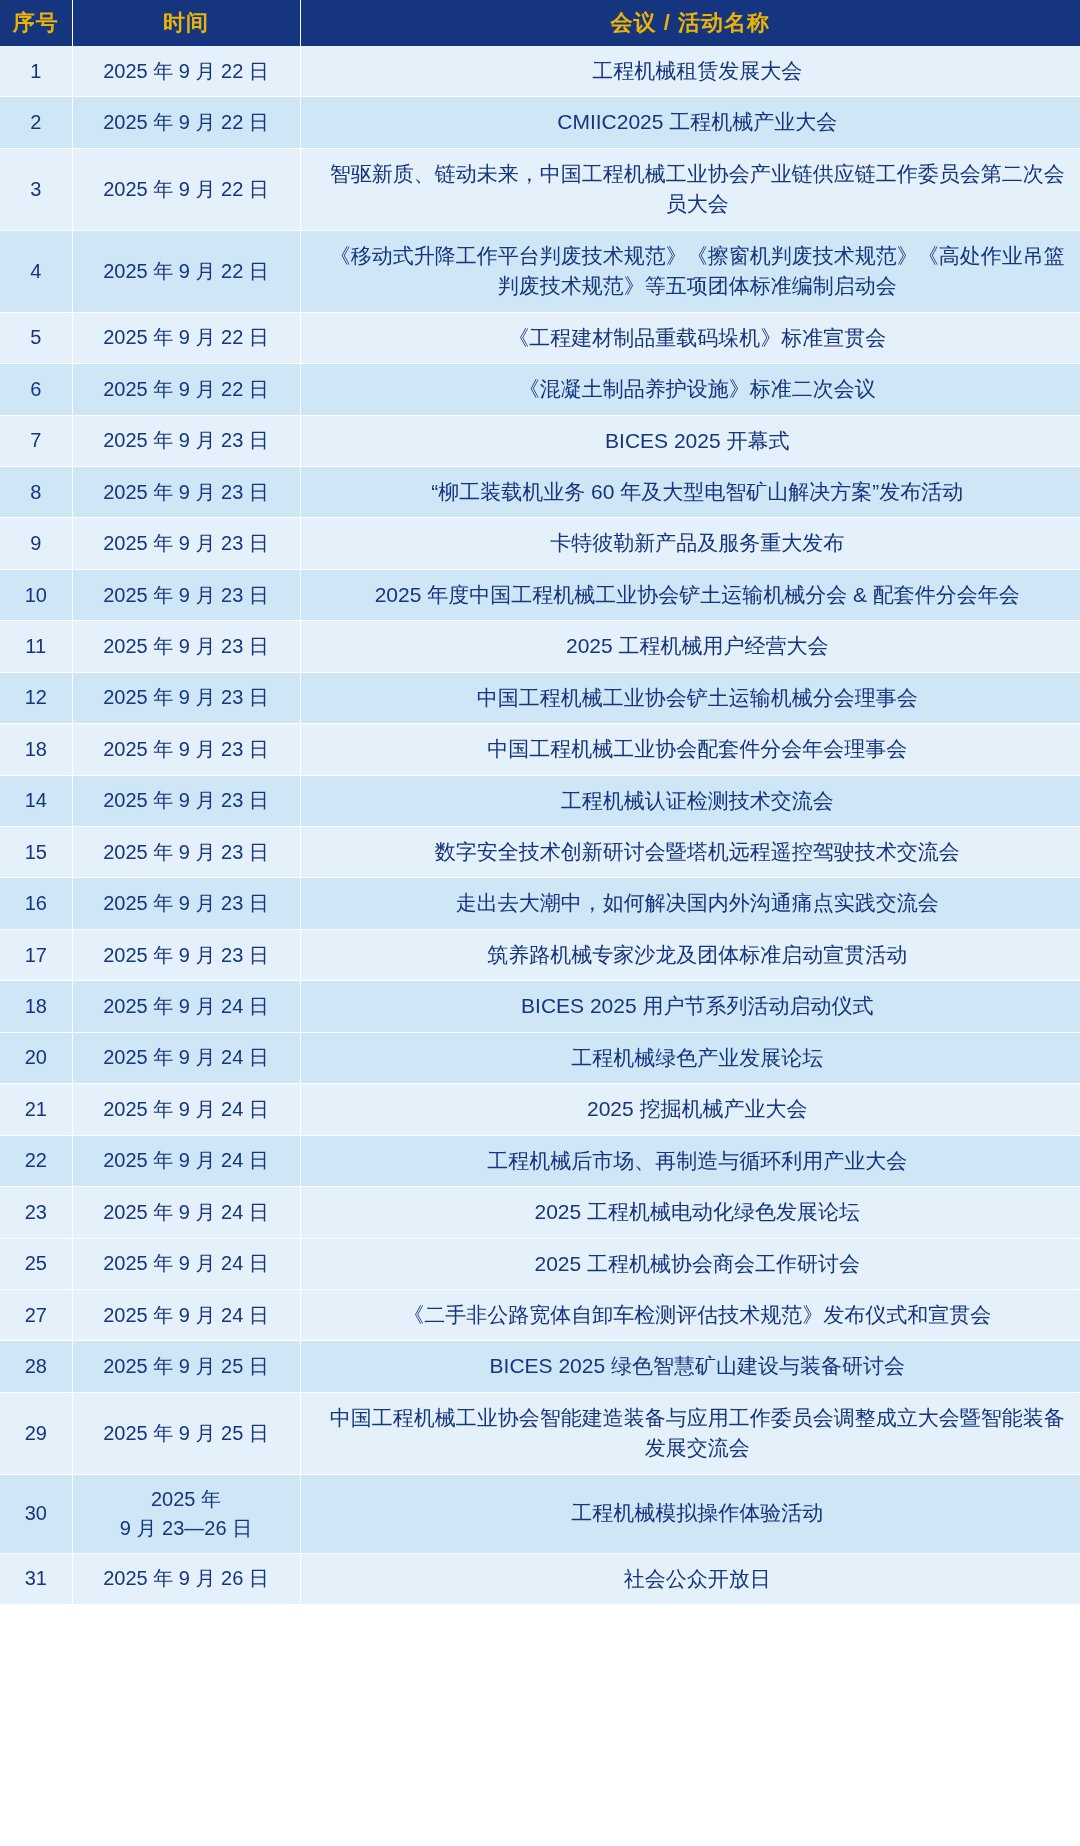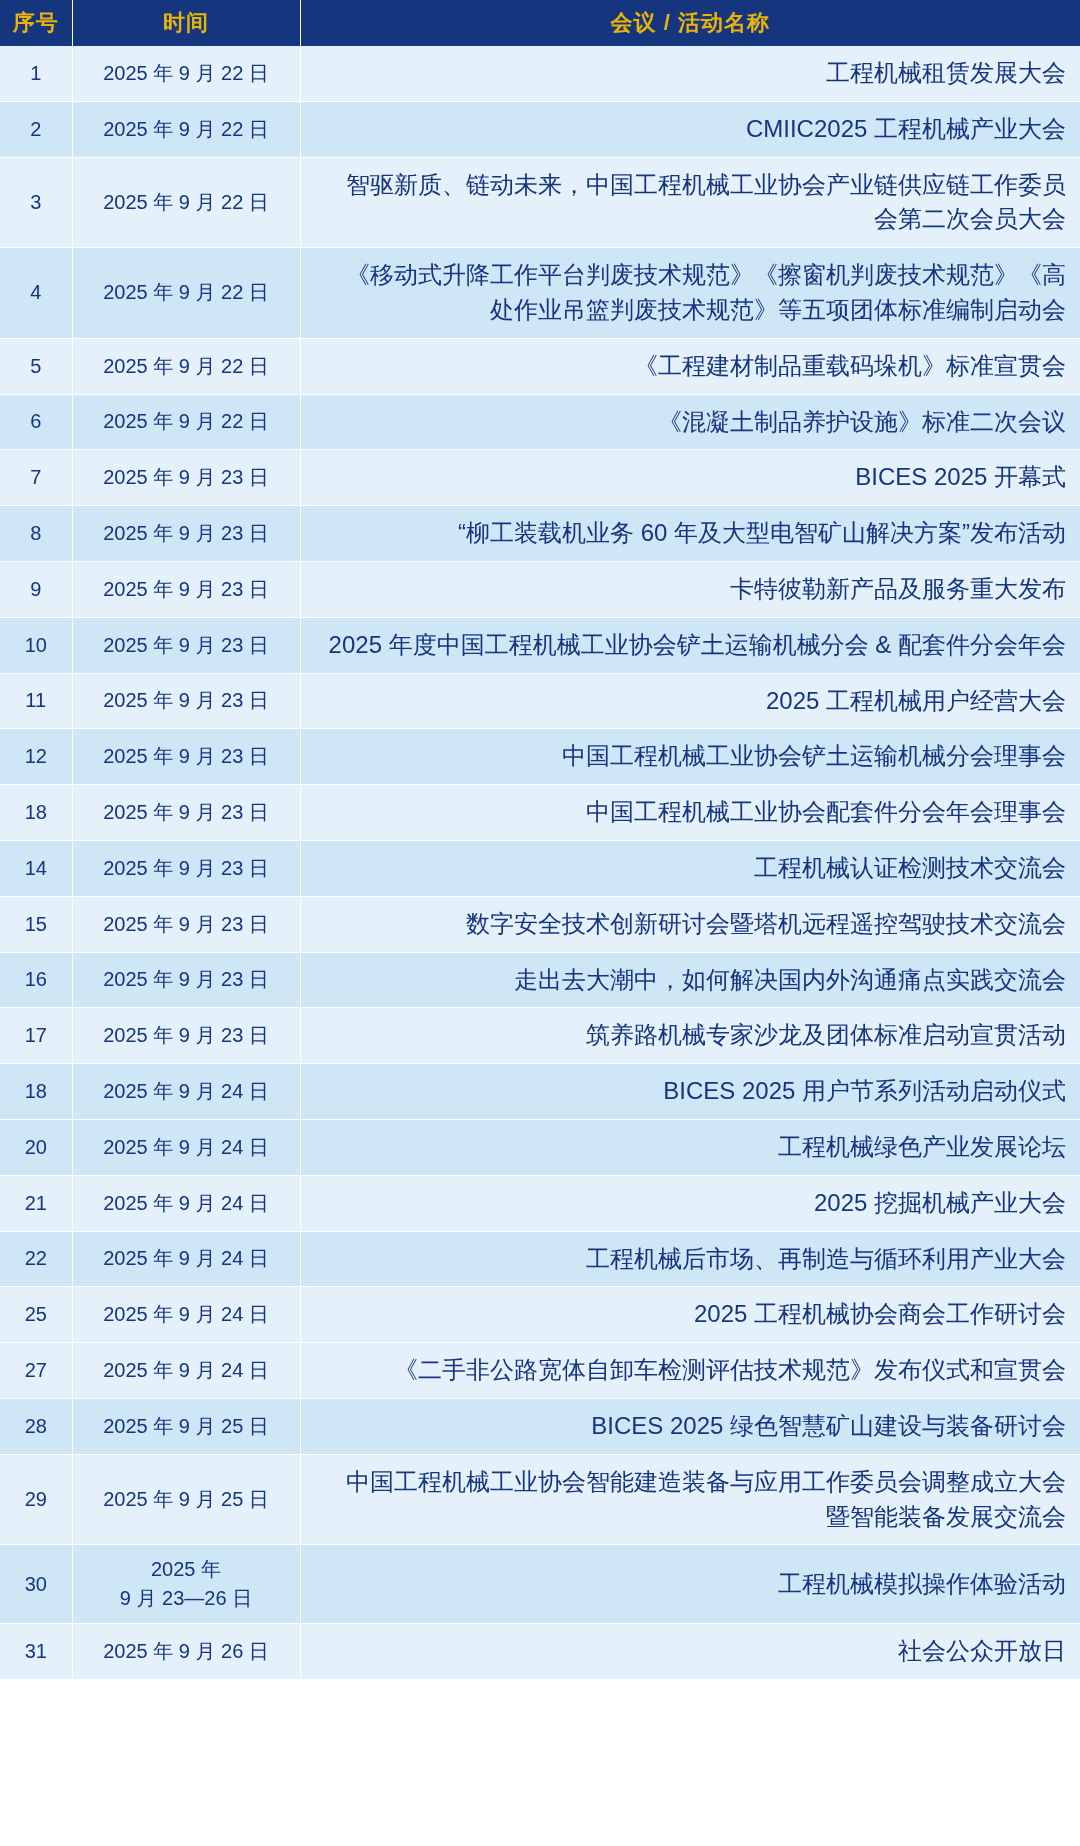--- a/index.html
+++ b/index.html
@@ -50,24 +50,24 @@
   td.no {
     text-align: center;
     font-size: 20px;
   }
   td.date {
     text-align: center;
     font-size: 20px;
     white-space: pre-line;
   }
   td.title {
-    text-align: right;
+    text-align: center;
     padding-left: 28px;
     padding-right: 14px;
-    font-size: 24px;
+    font-size: 21px;
   }
 </style>
 </head>
 <body>
 
 <table class="schedule">
   <colgroup>
     <col class="c-no">
     <col class="c-date">
     <col class="c-title">
@@ -179,20 +179,25 @@
         <td class="no">21</td>
         <td class="date">2025 年 9 月 24 日</td>
         <td class="title">2025 挖掘机械产业大会</td>
       </tr>
       <tr class="odd">
         <td class="no">22</td>
         <td class="date">2025 年 9 月 24 日</td>
         <td class="title">工程机械后市场、再制造与循环利用产业大会</td>
       </tr>
       <tr class="even">
+        <td class="no">23</td>
+        <td class="date">2025 年 9 月 24 日</td>
+        <td class="title">2025 工程机械电动化绿色发展论坛</td>
+      </tr>
+      <tr class="even">
         <td class="no">25</td>
         <td class="date">2025 年 9 月 24 日</td>
         <td class="title">2025 工程机械协会商会工作研讨会</td>
       </tr>
       <tr class="even">
         <td class="no">27</td>
         <td class="date">2025 年 9 月 24 日</td>
         <td class="title">《二手非公路宽体自卸车检测评估技术规范》发布仪式和宣贯会</td>
       </tr>
       <tr class="odd">

